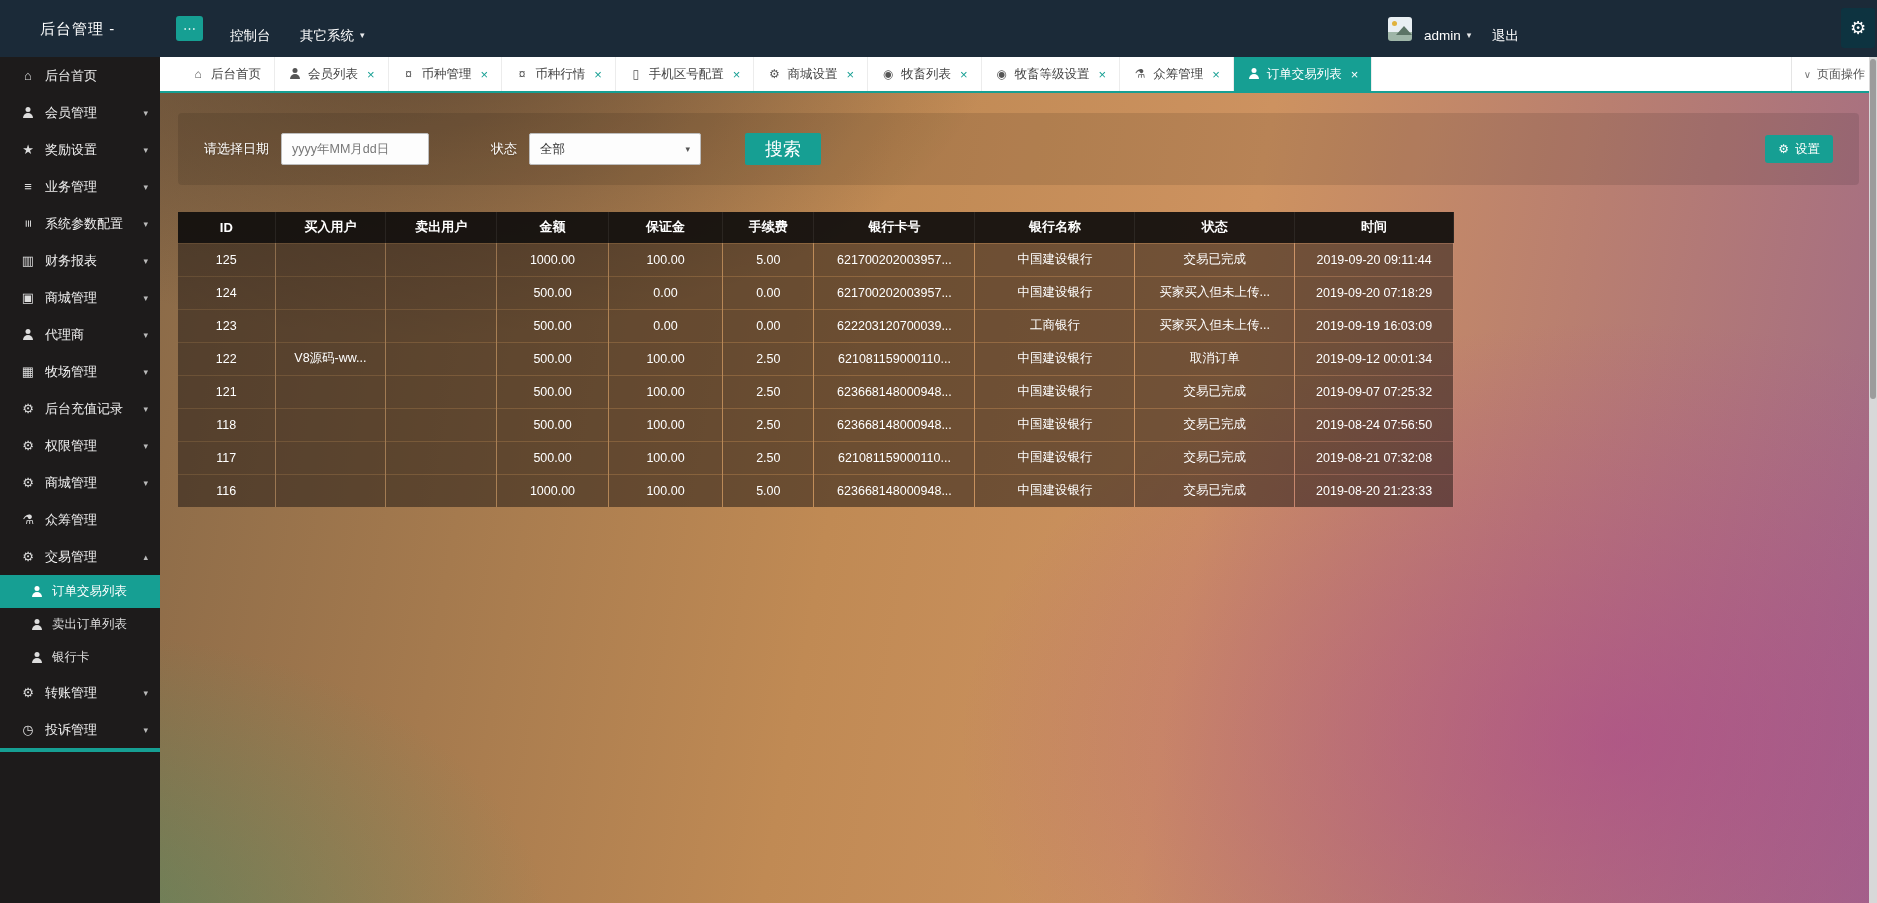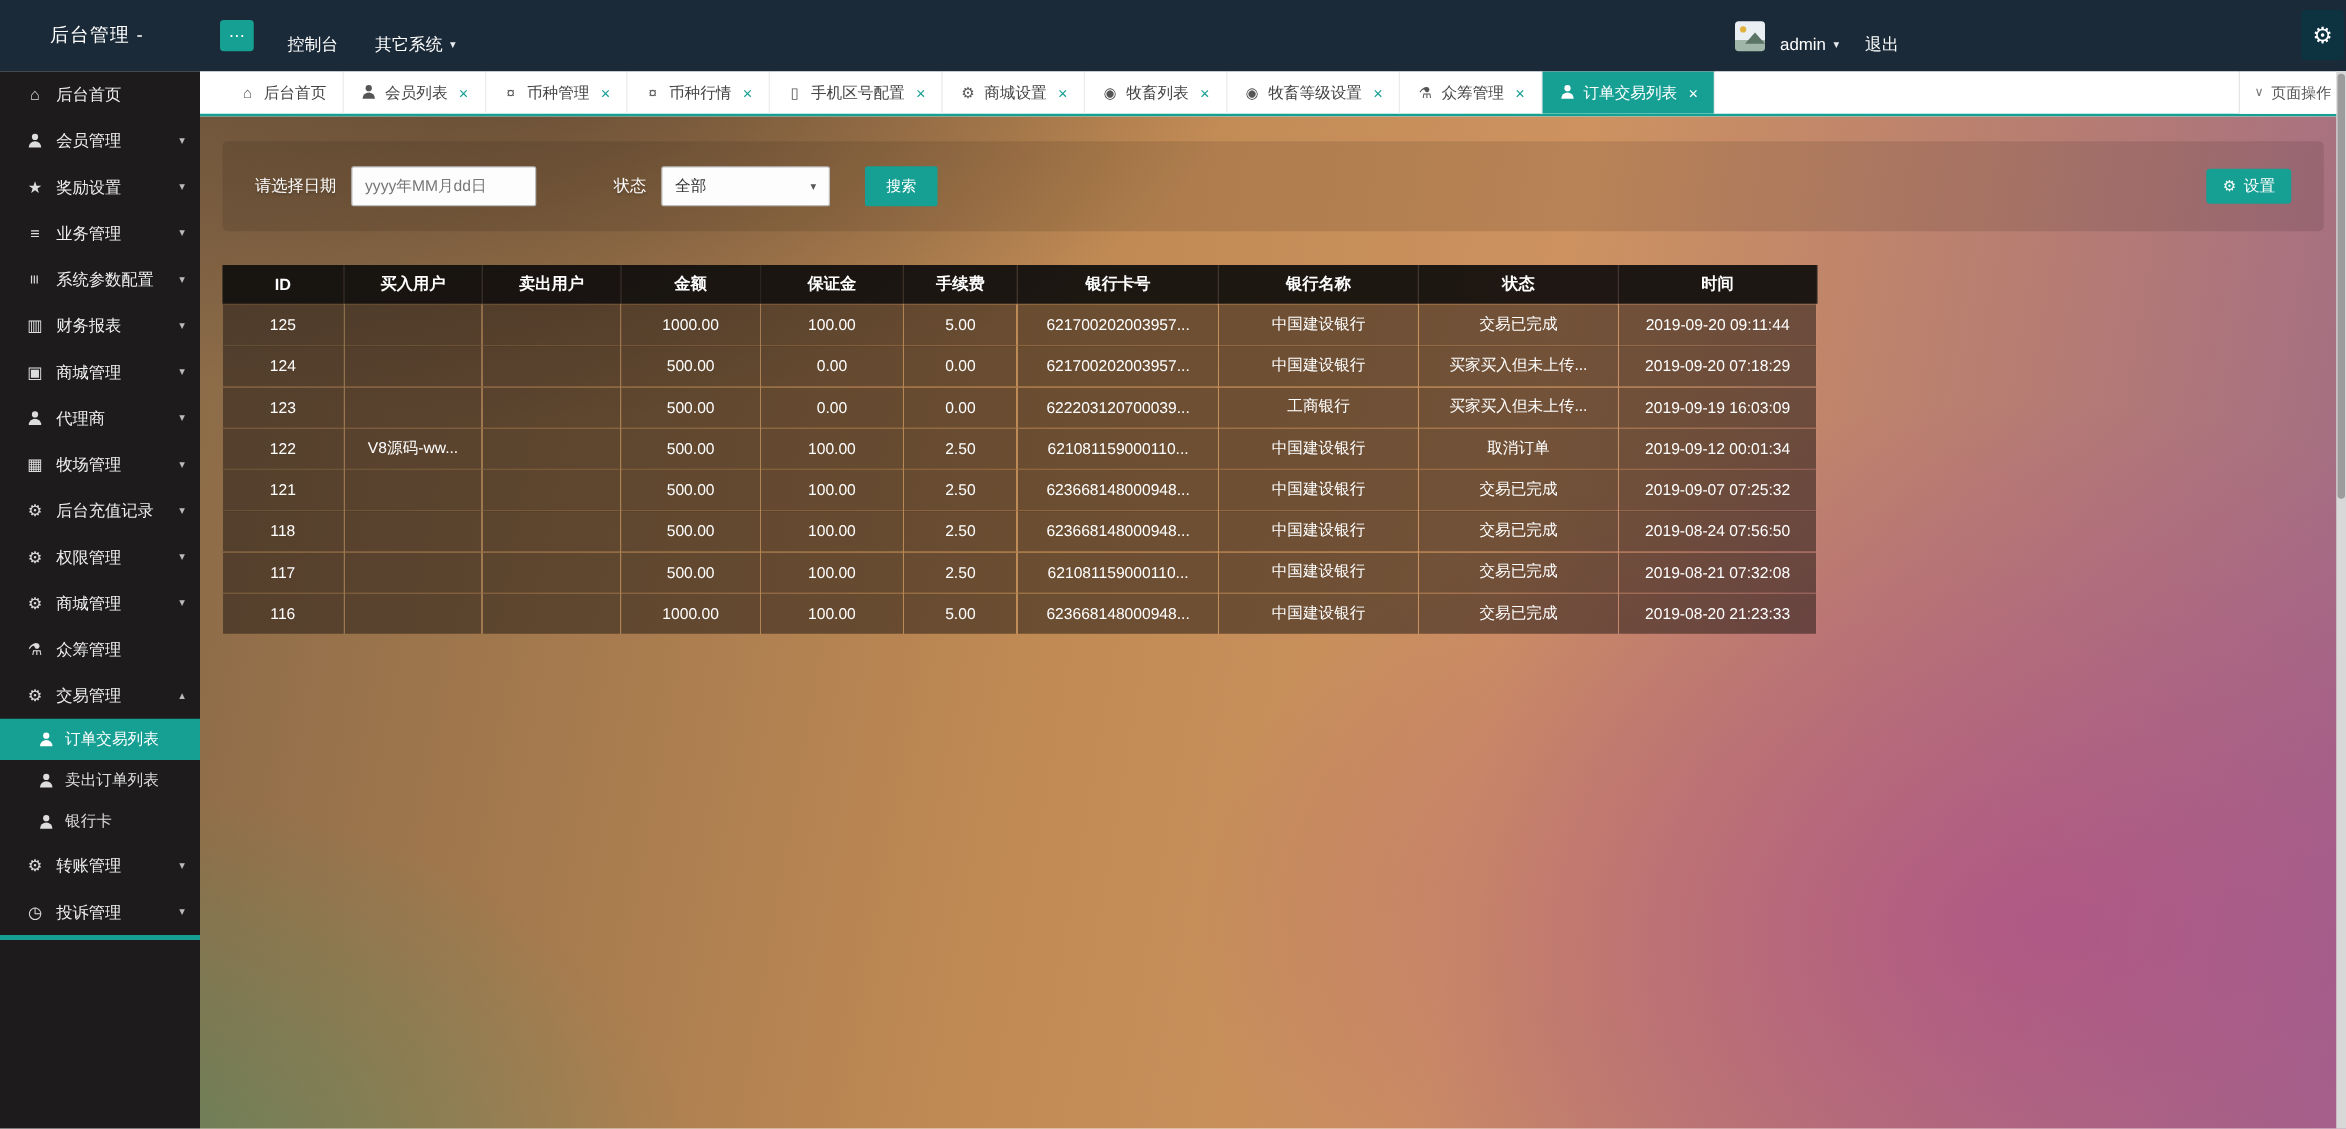--- a/index.html
+++ b/index.html
@@ -55,23 +55,23 @@
     background:
       radial-gradient(1100px 700px at 85% 80%, rgba(173,62,145,.55), rgba(173,62,145,0) 60%),
       radial-gradient(800px 520px at -5% 105%, rgba(58,150,108,.5), rgba(58,150,108,0) 60%),
       radial-gradient(900px 500px at 15% -10%, rgba(55,42,32,.6), rgba(55,42,32,0) 65%),
       linear-gradient(100deg,#8a6a48 0%,#c08a54 40%,#cd9260 60%,#b97f70 78%,#a06a88 100%);}
   .filter-panel{position:absolute;left:18px;right:18px;top:20px;height:72px;background:rgba(0,0,0,.10);border-radius:4px;display:flex;align-items:center;padding:0 26px}
   .f-label{color:#fff;font-size:13px;text-shadow:0 1px 2px rgba(0,0,0,.25)}
   .status-label{margin-left:62px}
   .date-input{margin-left:12px;width:148px;height:32px;border:1px solid #bdbdbd;border-radius:2px;background:#fdfdfd;padding:0 10px;font-size:12.5px;color:#333;font-family:inherit}
   .date-input::placeholder{color:#777}
-  .select{margin-left:12px;width:135px;height:32px;background:#fdfdfd;border:1px solid #bdbdbd;border-radius:2px;display:flex;align-items:center;justify-content:space-between;padding:0 10px;font-size:12.5px;color:#333;cursor:pointer}
+  .select{margin-left:12px;width:172px;height:32px;background:#fdfdfd;border:1px solid #bdbdbd;border-radius:2px;display:flex;align-items:center;justify-content:space-between;padding:0 10px;font-size:12.5px;color:#333;cursor:pointer}
   .sel-caret{font-size:9px;color:#555}
-  .search-btn{margin-left:28px;width:58px;height:32px;background:var(--accent);color:#fff;border:none;border-radius:2px;font-size:12px;cursor:pointer;font-family:inherit}
+  .search-btn{margin-left:44px;width:76px;height:32px;background:var(--accent);color:#fff;border:none;border-radius:2px;font-size:18px;cursor:pointer;font-family:inherit}
   .settings-btn{margin-left:auto;height:28px;padding:0 13px;background:var(--accent);color:#fff;border:none;border-radius:3px;font-size:12.5px;cursor:pointer;display:flex;align-items:center;gap:6px;font-family:inherit}
   .settings-btn .gear{font-size:12px}
 
   
   .table-wrap{position:absolute;left:18px;top:119px;width:1276px}
   table{border-collapse:collapse;width:100%;table-layout:fixed}
   th{height:31px;background:rgba(16,14,13,.93);color:#fff;font-size:13px;font-weight:bold;border-right:1px solid rgba(255,255,255,.07)}
   td{height:33px;background:rgba(30,23,19,.52);color:#fff;font-size:12.5px;text-align:center;white-space:nowrap;overflow:hidden;text-overflow:ellipsis;padding:0 4px;border-top:1px solid rgba(0,0,0,.25);border-right:1px solid rgba(255,255,255,.04)}
 
   

